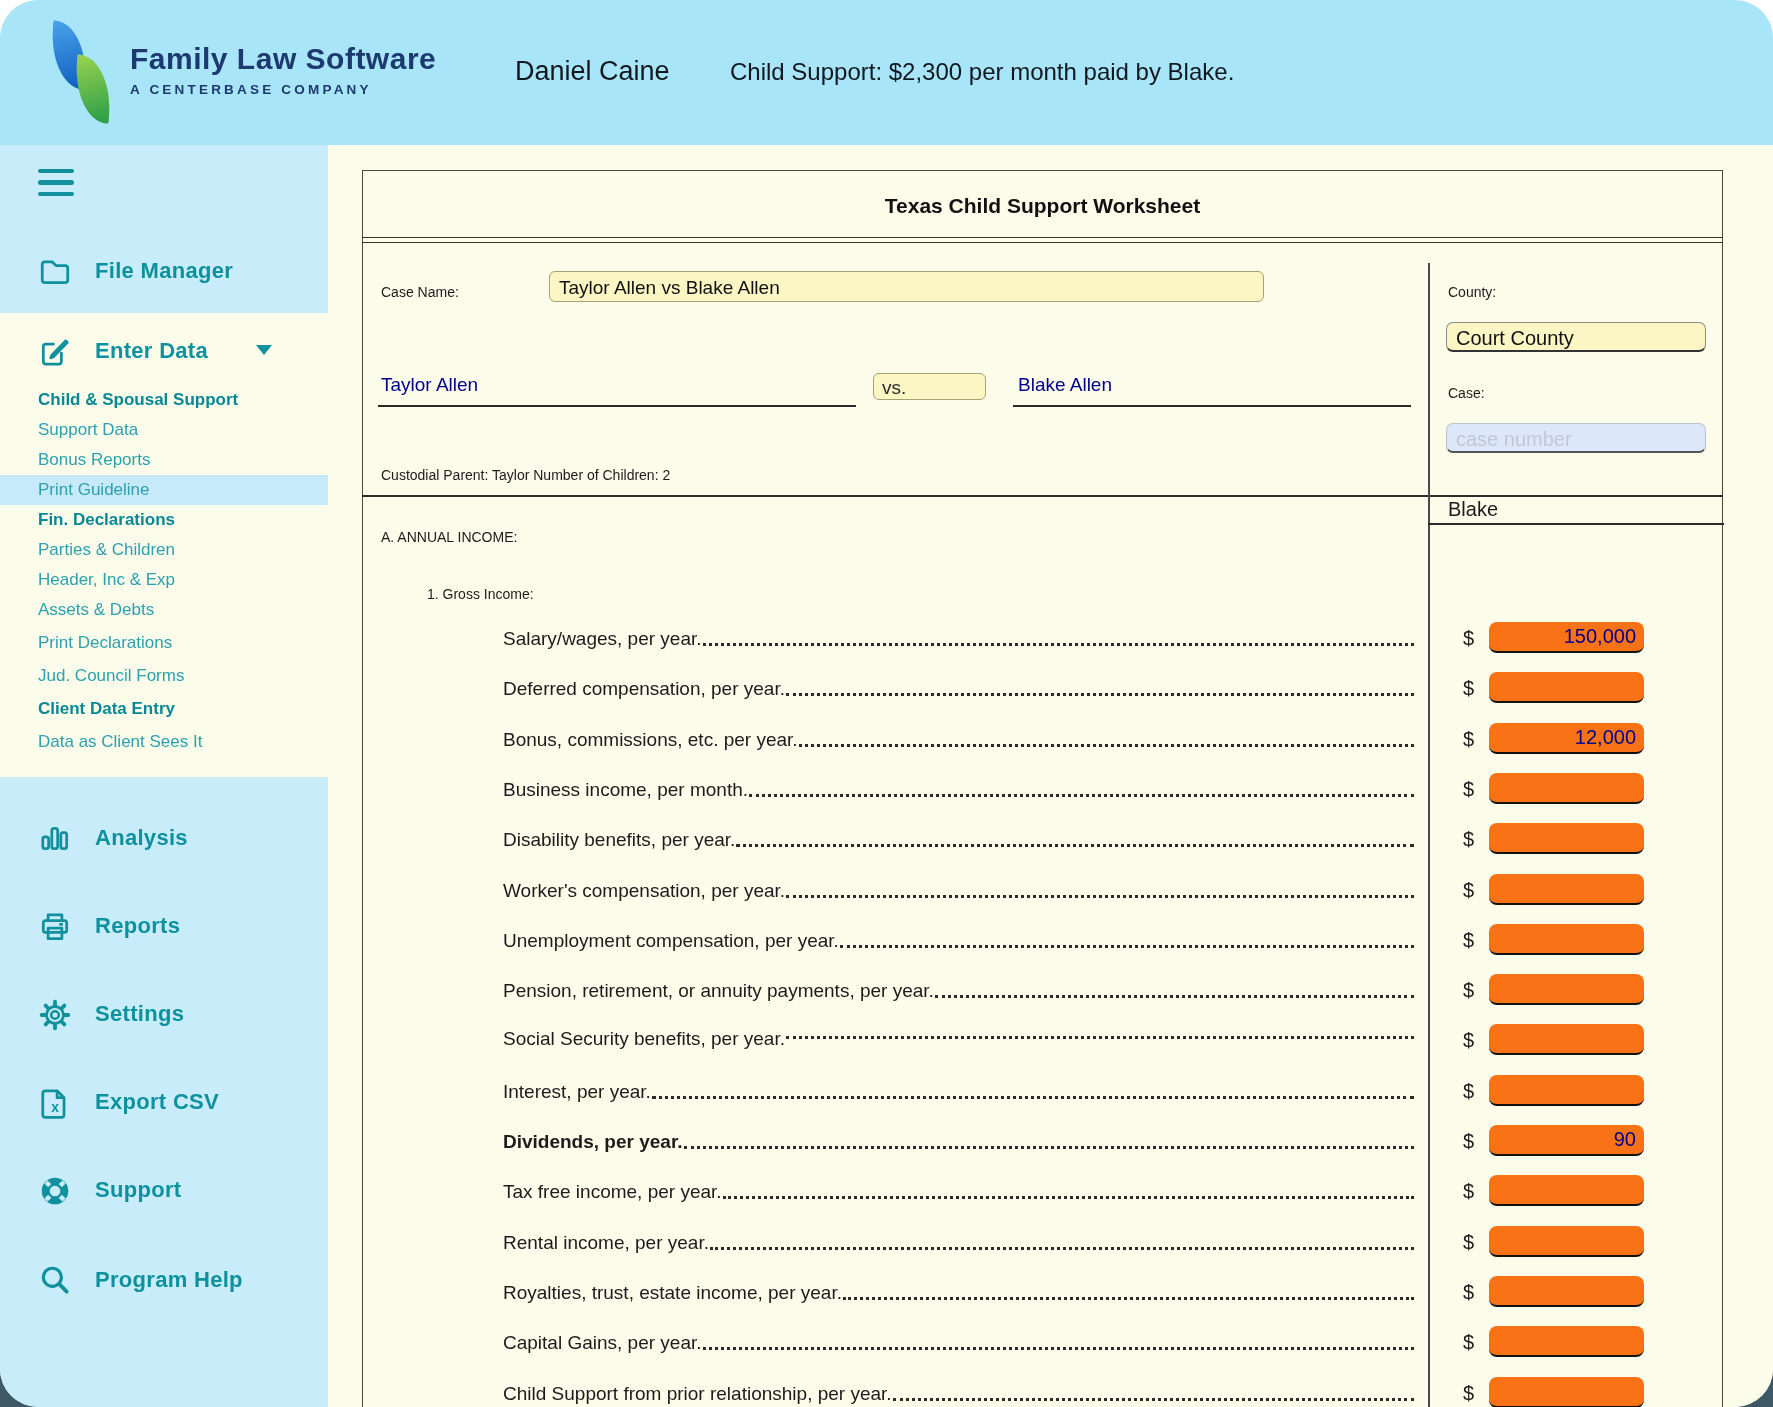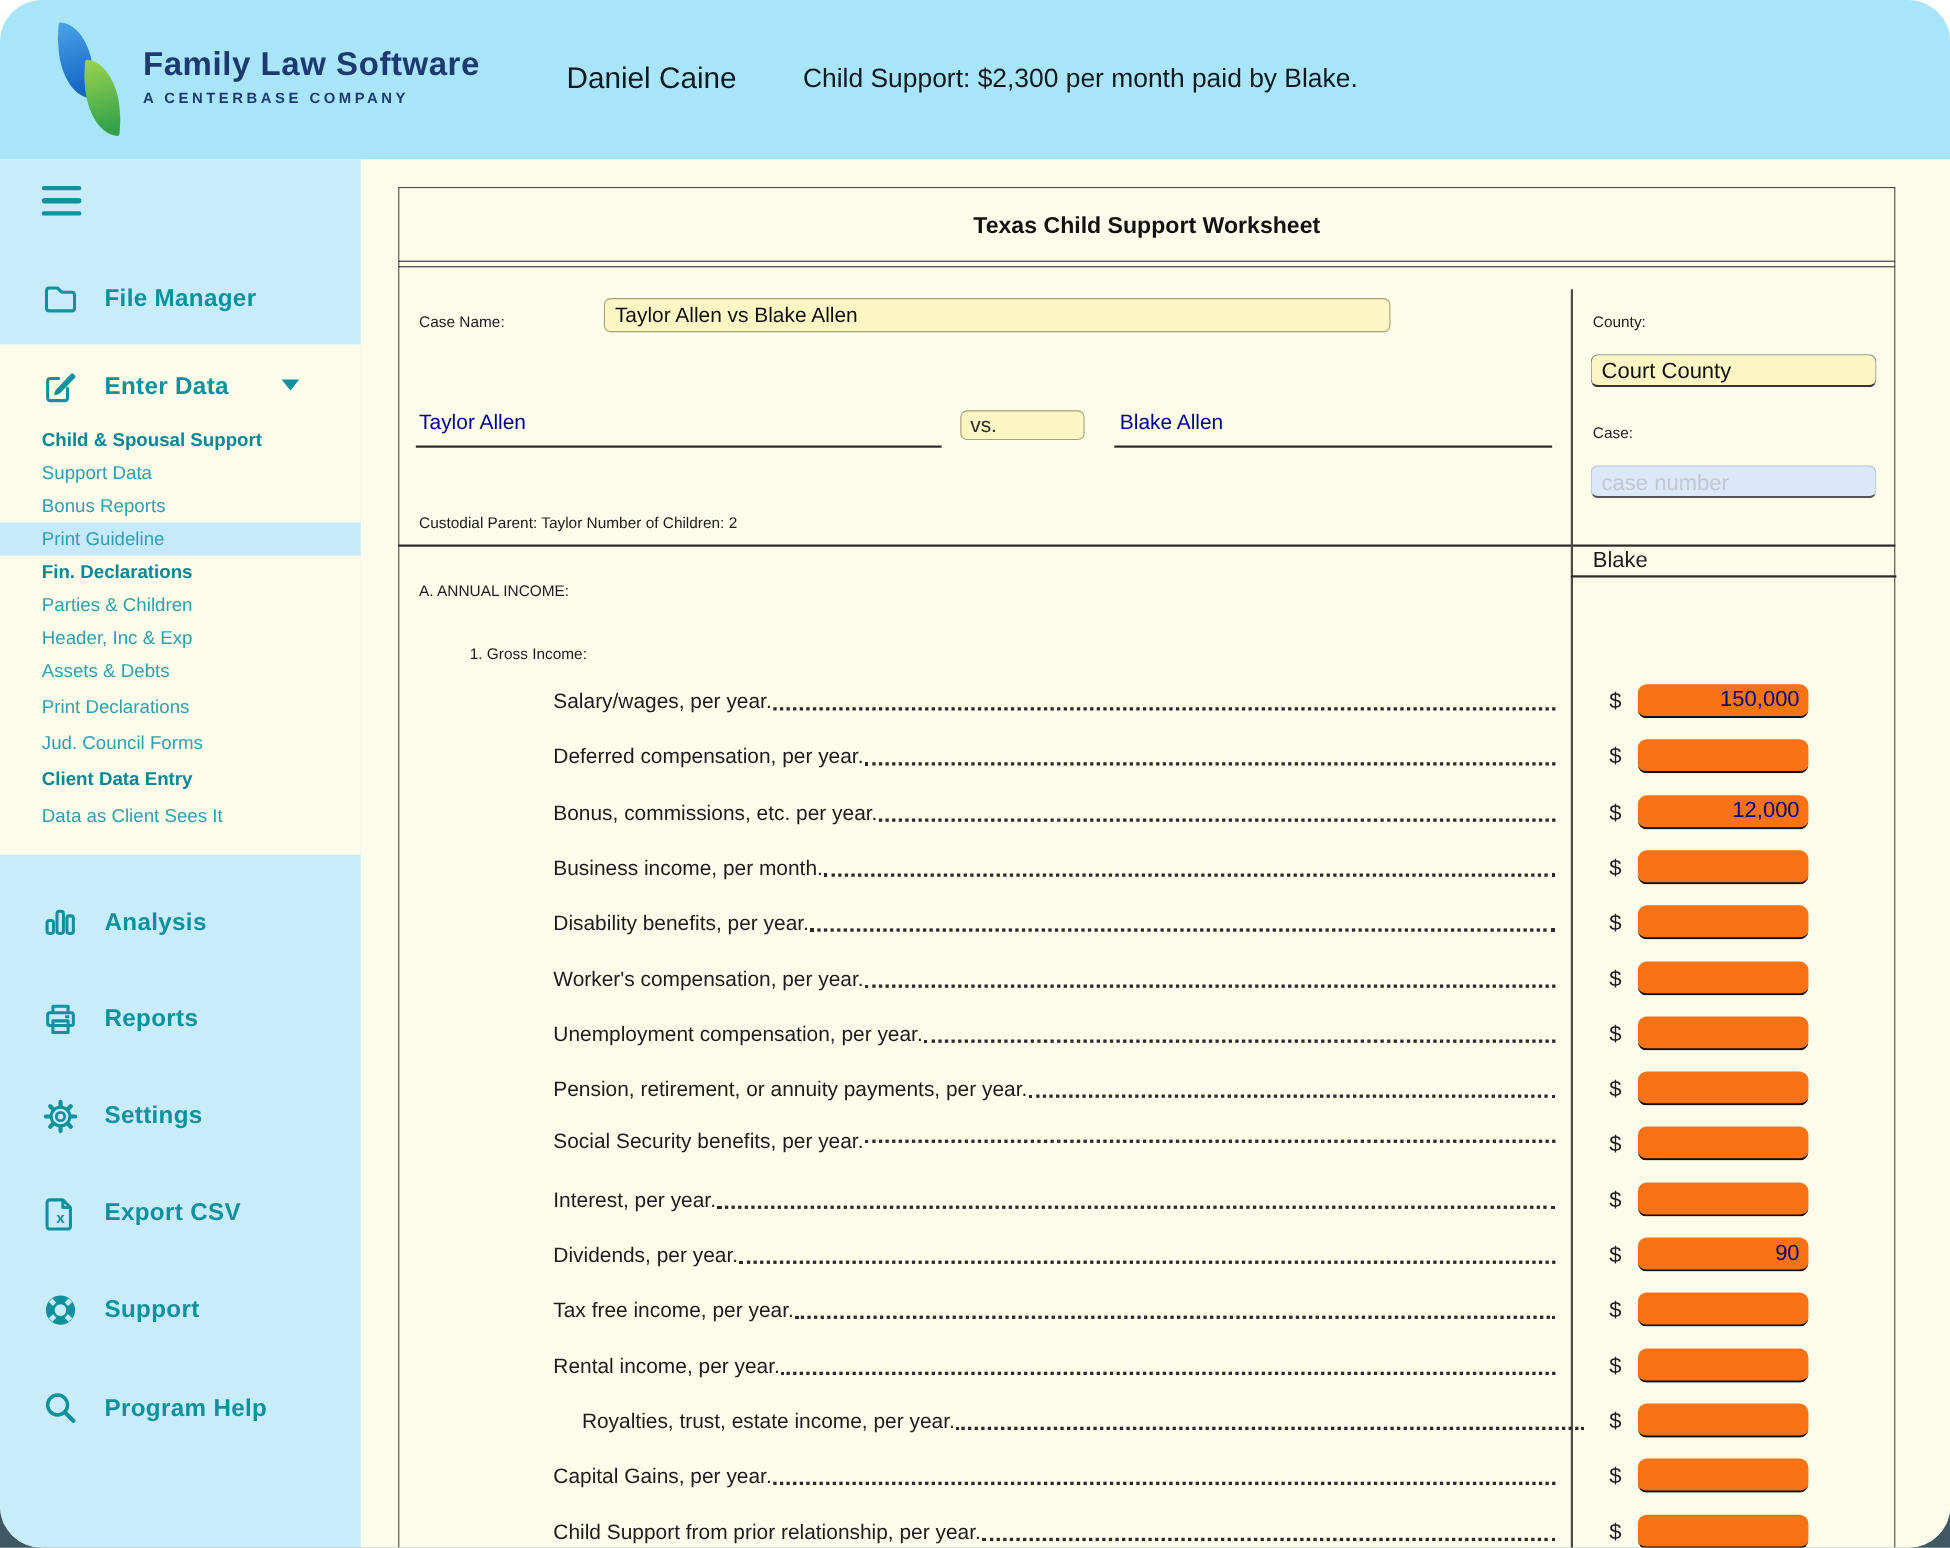--- a/index.html
+++ b/index.html
@@ -312,39 +312,39 @@
           <span class="leader"></span>
         </div>
         <div class="dollar" style="top: 858.4px;">$</div>
         <div class="money-field" style="top: 853.4px;"></div>
         <div class="income-label-row" style="top: 905.7px;">
           <span class="txt">Interest, per year.</span>
           <span class="leader"></span>
         </div>
         <div class="dollar" style="top: 908.7px;">$</div>
         <div class="money-field" style="top: 903.7px;"></div>
-        <div class="income-label-row" style="top: 956px;">
+        <div class="income-label-row" style="top: 956px; font-weight: bold;">
           <span class="txt">Dividends, per year.</span>
           <span class="leader"></span>
         </div>
         <div class="dollar" style="top: 959px;">$</div>
         <div class="money-field" style="top: 954px;">90</div>
         <div class="income-label-row" style="top: 1006.3px;">
           <span class="txt">Tax free income, per year.</span>
           <span class="leader"></span>
         </div>
         <div class="dollar" style="top: 1009.3px;">$</div>
         <div class="money-field" style="top: 1004.3px;"></div>
         <div class="income-label-row" style="top: 1056.6px;">
           <span class="txt">Rental income, per year.</span>
           <span class="leader"></span>
         </div>
         <div class="dollar" style="top: 1059.6px;">$</div>
         <div class="money-field" style="top: 1054.6px;"></div>
-        <div class="income-label-row" style="top: 1106.9px; margin-left: 26px;">
+        <div class="income-label-row" style="top: 1106.9px;">
           <span class="txt">Royalties, trust, estate income, per year.</span>
           <span class="leader"></span>
         </div>
         <div class="dollar" style="top: 1109.9px;">$</div>
         <div class="money-field" style="top: 1104.9px;"></div>
         <div class="income-label-row" style="top: 1157.2px;">
           <span class="txt">Capital Gains, per year.</span>
           <span class="leader"></span>
         </div>
         <div class="dollar" style="top: 1160.2px;">$</div>

